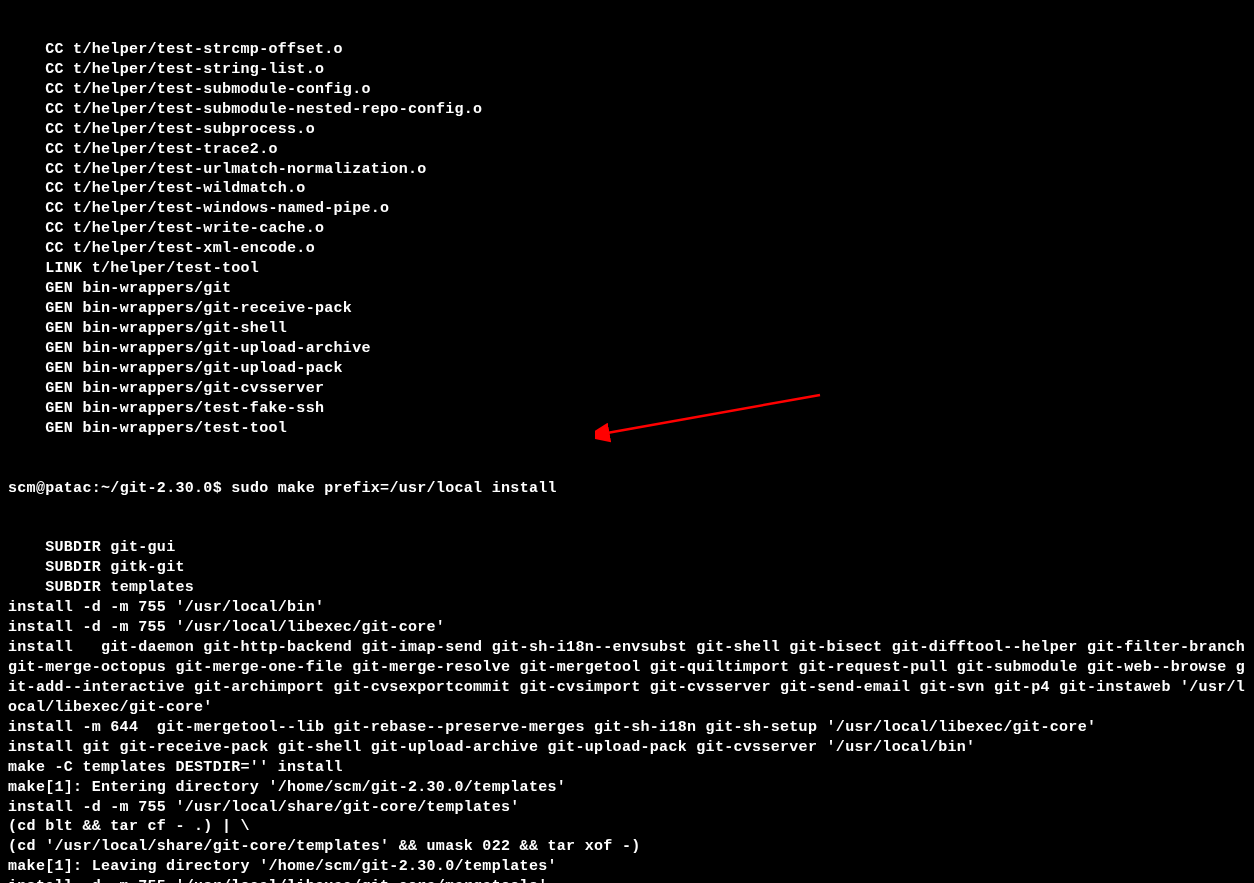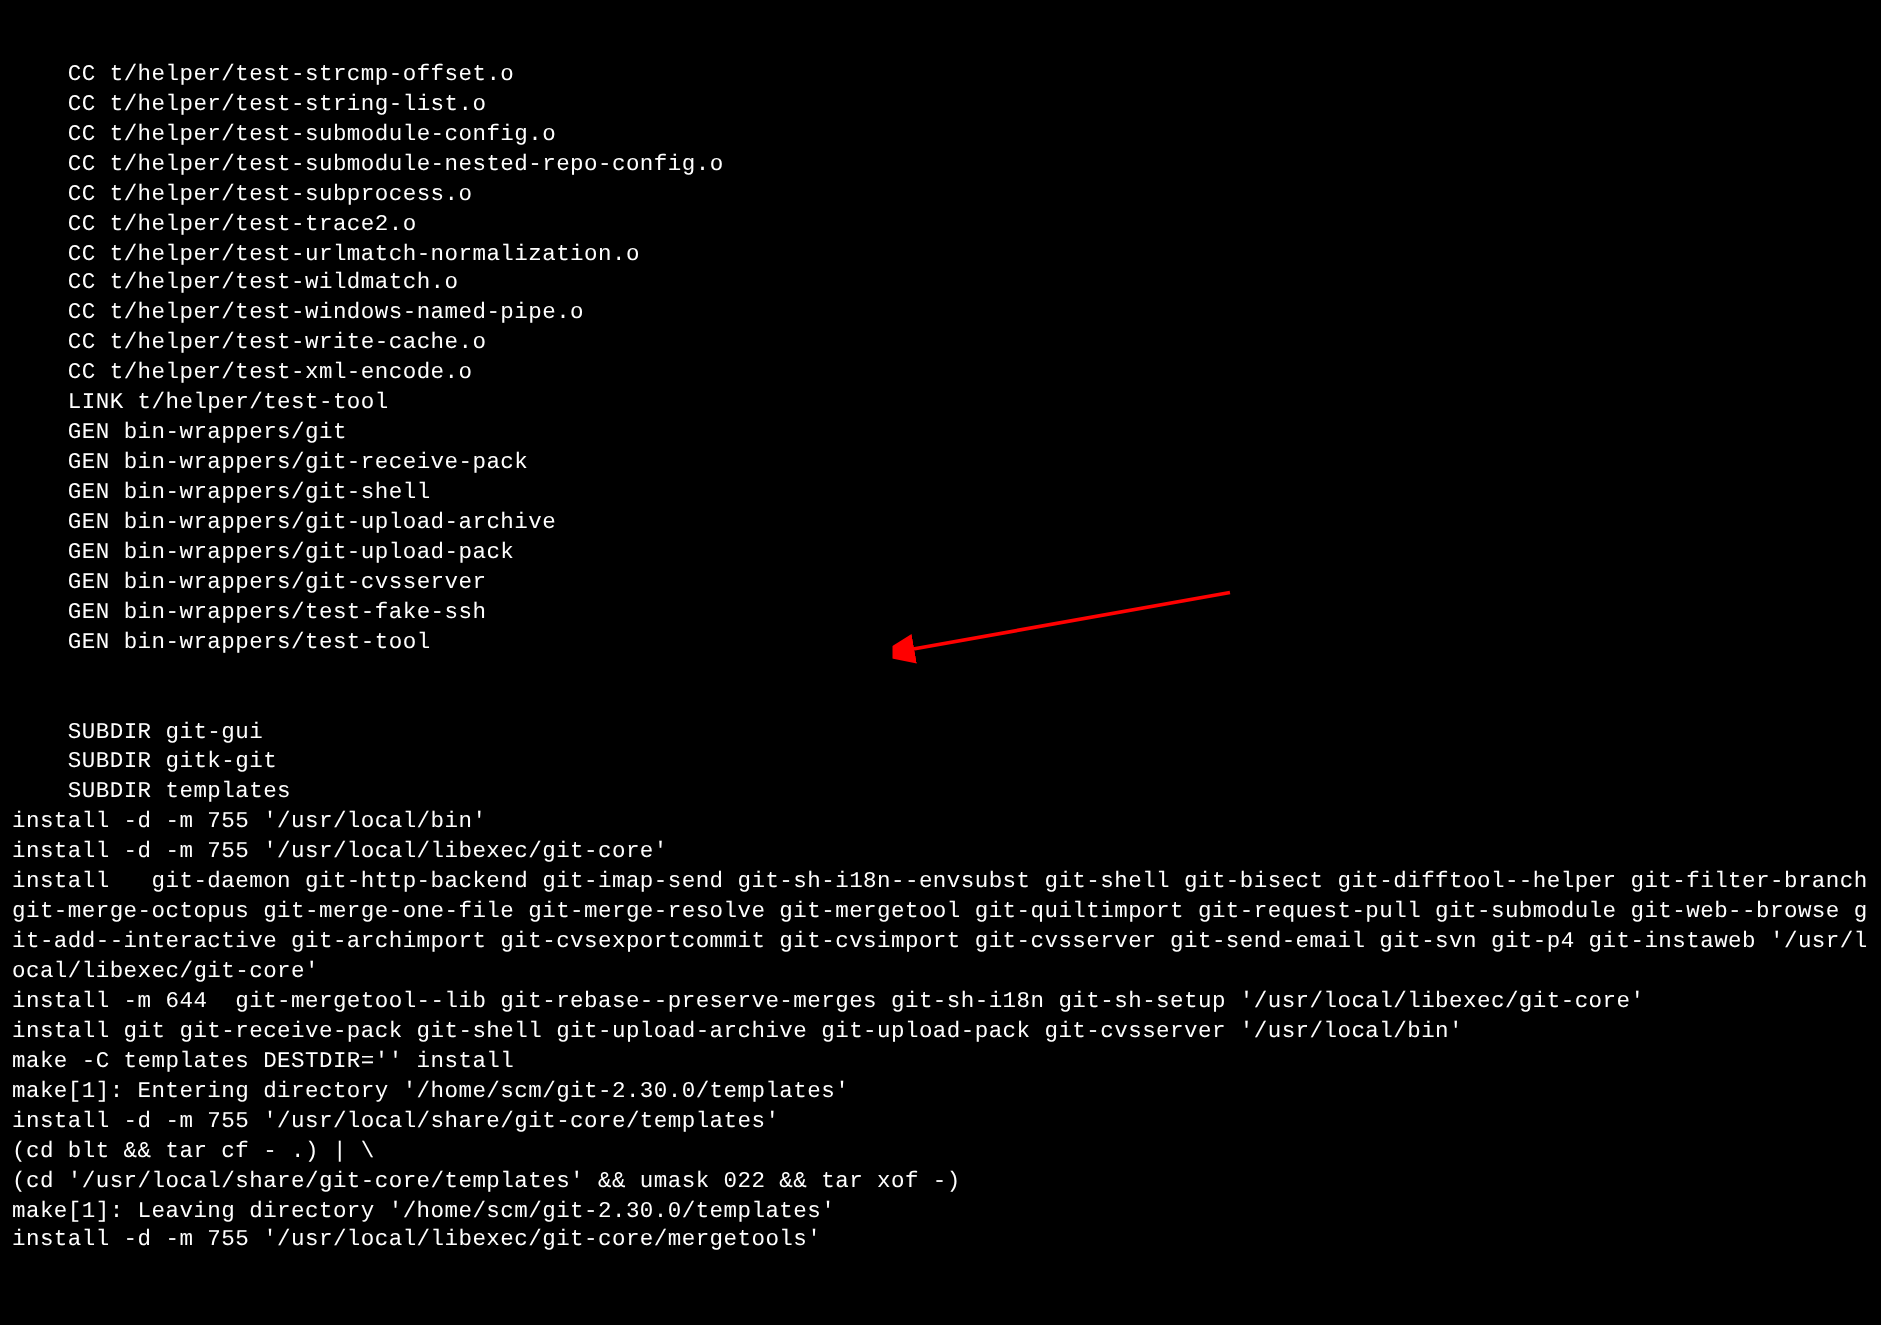--- a/index.html
+++ b/index.html
@@ -20,36 +20,38 @@
       position: relative;
     }
     .terminal {
       padding: 0 8px;
       white-space: pre;
       letter-spacing: 0.3px;
     }
     .line {
       white-space: pre-wrap;
       word-break: break-all;
+      font-weight: bold;
     }
     .prompt-user {
       color: #fff;
     }
     .arrow-annotation {
       position: absolute;
       top: 393px;
       left: 595px;
       pointer-events: none;
     }
   </style>
 </head>
 <body>
 
 <div class="terminal">
   <div id="before-prompt"><div class="line">    CC t/helper/test-strcmp-offset.o</div><div class="line">    CC t/helper/test-string-list.o</div><div class="line">    CC t/helper/test-submodule-config.o</div><div class="line">    CC t/helper/test-submodule-nested-repo-config.o</div><div class="line">    CC t/helper/test-subprocess.o</div><div class="line">    CC t/helper/test-trace2.o</div><div class="line">    CC t/helper/test-urlmatch-normalization.o</div><div class="line">    CC t/helper/test-wildmatch.o</div><div class="line">    CC t/helper/test-windows-named-pipe.o</div><div class="line">    CC t/helper/test-write-cache.o</div><div class="line">    CC t/helper/test-xml-encode.o</div><div class="line">    LINK t/helper/test-tool</div><div class="line">    GEN bin-wrappers/git</div><div class="line">    GEN bin-wrappers/git-receive-pack</div><div class="line">    GEN bin-wrappers/git-shell</div><div class="line">    GEN bin-wrappers/git-upload-archive</div><div class="line">    GEN bin-wrappers/git-upload-pack</div><div class="line">    GEN bin-wrappers/git-cvsserver</div><div class="line">    GEN bin-wrappers/test-fake-ssh</div><div class="line">    GEN bin-wrappers/test-tool</div></div>
+  <div class="line"><span class="prompt-user">scm@patac</span>:<span>~/git-2.30.0</span><span>$</span> <span>sudo make prefix=/usr/local install</span></div>
   <div id="after-prompt"><div class="line">    SUBDIR git-gui</div><div class="line">    SUBDIR gitk-git</div><div class="line">    SUBDIR templates</div><div class="line">install -d -m 755 '/usr/local/bin'</div><div class="line">install -d -m 755 '/usr/local/libexec/git-core'</div><div class="line">install   git-daemon git-http-backend git-imap-send git-sh-i18n--envsubst git-shell git-bisect git-difftool--helper git-filter-branch git-merge-octopus git-merge-one-file git-merge-resolve git-mergetool git-quiltimport git-request-pull git-submodule git-web--browse git-add--interactive git-archimport git-cvsexportcommit git-cvsimport git-cvsserver git-send-email git-svn git-p4 git-instaweb '/usr/local/libexec/git-core'</div><div class="line">install -m 644  git-mergetool--lib git-rebase--preserve-merges git-sh-i18n git-sh-setup '/usr/local/libexec/git-core'</div><div class="line">install git git-receive-pack git-shell git-upload-archive git-upload-pack git-cvsserver '/usr/local/bin'</div><div class="line">make -C templates DESTDIR='' install</div><div class="line">make[1]: Entering directory '/home/scm/git-2.30.0/templates'</div><div class="line">install -d -m 755 '/usr/local/share/git-core/templates'</div><div class="line">(cd blt &amp;&amp; tar cf - .) | \</div><div class="line">(cd '/usr/local/share/git-core/templates' &amp;&amp; umask 022 &amp;&amp; tar xof -)</div><div class="line">make[1]: Leaving directory '/home/scm/git-2.30.0/templates'</div><div class="line">install -d -m 755 '/usr/local/libexec/git-core/mergetools'</div></div>
 </div>
 
 <svg class="arrow-annotation" width="240" height="50" viewBox="0 0 240 50">
   <defs>
     <marker id="arrowhead" markerWidth="10" markerHeight="8" refX="1" refY="4" orient="auto">
       <polygon points="0 0, 10 4, 0 8" fill="#ff0000"></polygon>
     </marker>
   </defs>
   <line x1="225" y1="2" x2="12" y2="40" stroke="#ff0000" stroke-width="2.5" marker-end="url(#arrowhead)"></line>

